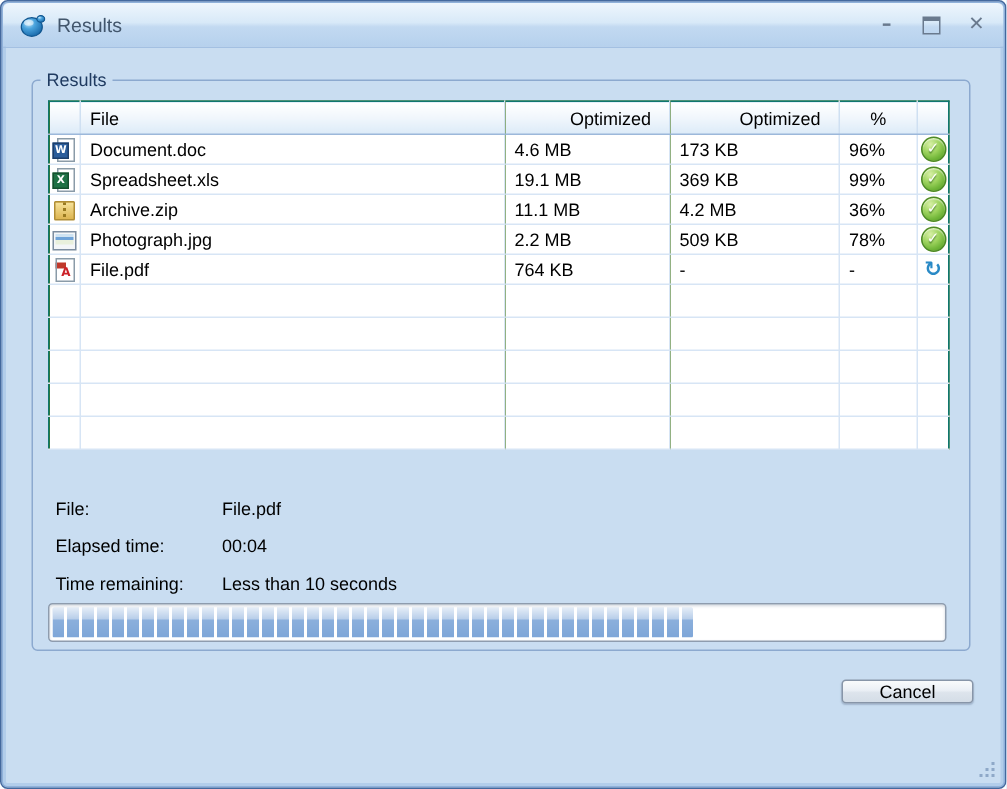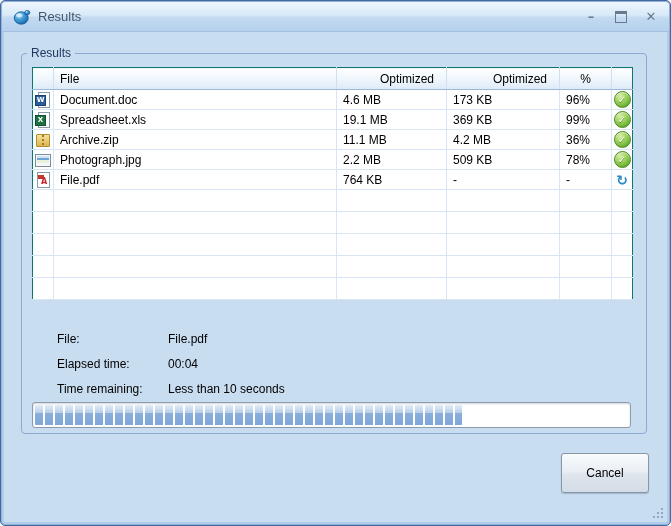--- a/index.html
+++ b/index.html
@@ -81,38 +81,38 @@
     color:#cc2229;font-size:8px;font-weight:bold;font-family:"DejaVu Sans",sans-serif;}
   
   .sticon{width:15px;height:15px;display:inline-flex;align-items:center;justify-content:center;vertical-align:middle;}
   .check-icon{border-radius:50%;
     background:radial-gradient(circle at 35% 28%,#d8f0a8 0%,#9ed35e 40%,#6fb437 70%,#55962a 100%);
     border:1px solid #4e8a26;box-shadow:inset 0 1px 1px rgba(255,255,255,.6);}
   .check-icon::after{content:"✓";color:#fff;font-size:10px;font-weight:bold;
     text-shadow:0 1px 1px rgba(20,80,0,.6);font-family:"DejaVu Sans",sans-serif;}
   .sync-icon::after{content:"↻";color:#2a8ac6;font-size:14px;font-weight:bold;font-family:"DejaVu Sans",sans-serif;}
   
-  .info-row{position:absolute;left:36px;display:flex;margin-left:20px;}
+  .info-row{position:absolute;left:36px;display:flex;}
   .info-label{width:111px;}
   .info-value{}
   
   .progress{
     position:absolute;left:31px;top:401px;width:599px;height:26px;box-sizing:border-box;
     border:1px solid #8e9cae;border-radius:3px;background:#fff;padding:2px;
     box-shadow:inset 0 1px 2px rgba(120,135,155,.35);
   }
   .progress-fill{
     height:100%;border-radius:1px;
     background:
       linear-gradient(180deg,rgba(255,255,255,.8) 0%,rgba(255,255,255,.45) 38%,rgba(255,255,255,.1) 42%,rgba(255,255,255,0) 100%),
       repeating-linear-gradient(90deg,#7ea6d8 0 8px,#ffffff 8px 10px);
   }
   
   .cancel-button{
-    position:absolute;left:560px;top:452px;width:88px;height:40px;box-sizing:border-box;
+    position:absolute;left:560px;top:452px;width:88px;height:16px;box-sizing:border-box;
     border:1px solid #8795a8;border-radius:3px;
     background:linear-gradient(180deg,#f9fbfc 0%,#eaeff5 45%,#dde4ec 55%,#d4dde7 100%);
     font-family:"Liberation Sans","DejaVu Sans",sans-serif;font-size:12px;color:#000;
     display:flex;align-items:center;justify-content:center;cursor:default;
     box-shadow:0 1px 1px rgba(90,110,140,.35);
   }
   .resize-grip{position:absolute;right:7px;bottom:7px;width:12px;height:12px;}
   .resize-grip::after{
     content:"";position:absolute;right:0;bottom:0;width:2px;height:2px;background:#8ea8c8;
     box-shadow:-4px 0 0 #8ea8c8,-8px 0 0 #8ea8c8,0 -4px 0 #8ea8c8,-4px -4px 0 #8ea8c8,0 -8px 0 #8ea8c8;

